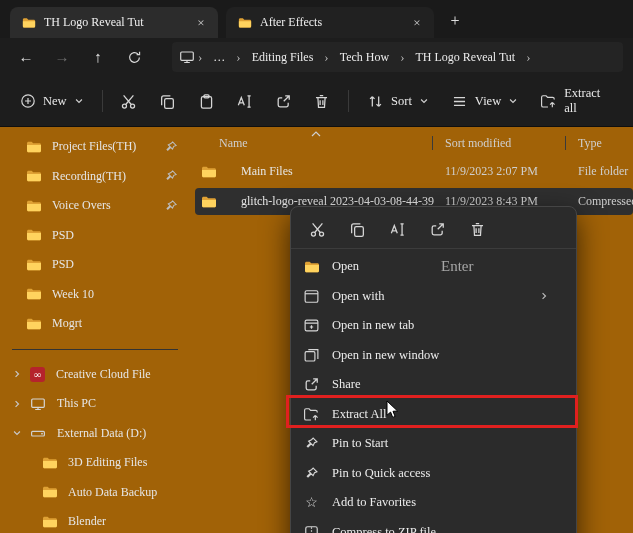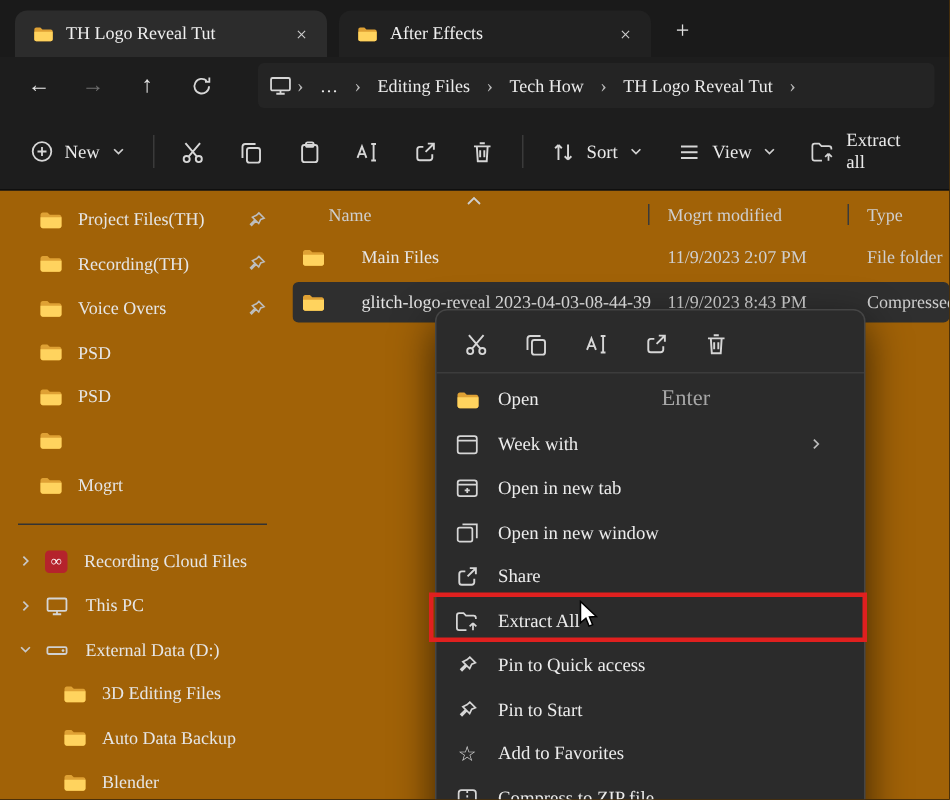--- a/index.html
+++ b/index.html
@@ -259,39 +259,40 @@
           <path fill="#dfa134" d="M1 4.2C1 3.4 1.7 2.7 2.5 2.7h3.1l1.6 1.5h6.3c.8 0 1.5.7 1.5 1.5v6c0 .8-.7 1.5-1.5 1.5h-11c-.8 0-1.5-.7-1.5-1.5z"></path>
           <path fill="#ffd35e" d="M1 5.9h14v5.8c0 .8-.7 1.5-1.5 1.5h-11c-.8 0-1.5-.7-1.5-1.5z"></path>
         </svg>
       <span class="lbl">PSD</span>
     </div>
     <div class="side-item">
       <svg width="16" height="16" viewBox="0 0 16 16">
           <path fill="#dfa134" d="M1 4.2C1 3.4 1.7 2.7 2.5 2.7h3.1l1.6 1.5h6.3c.8 0 1.5.7 1.5 1.5v6c0 .8-.7 1.5-1.5 1.5h-11c-.8 0-1.5-.7-1.5-1.5z"></path>
           <path fill="#ffd35e" d="M1 5.9h14v5.8c0 .8-.7 1.5-1.5 1.5h-11c-.8 0-1.5-.7-1.5-1.5z"></path>
         </svg>
+      <span class="lbl">Week 10</span>
     </div>
     <div class="side-item">
       <svg width="16" height="16" viewBox="0 0 16 16">
           <path fill="#dfa134" d="M1 4.2C1 3.4 1.7 2.7 2.5 2.7h3.1l1.6 1.5h6.3c.8 0 1.5.7 1.5 1.5v6c0 .8-.7 1.5-1.5 1.5h-11c-.8 0-1.5-.7-1.5-1.5z"></path>
           <path fill="#ffd35e" d="M1 5.9h14v5.8c0 .8-.7 1.5-1.5 1.5h-11c-.8 0-1.5-.7-1.5-1.5z"></path>
         </svg>
       <span class="lbl">Mogrt</span>
     </div>
 
     <div class="side-div"></div>
 
     <div class="side-item tree">
       <span class="expander">
         <svg width="10" height="10" viewBox="0 0 12 12" fill="none" stroke="#c9c9c9" stroke-width="1.4">
             <path d="M4.3 2.5L7.8 6l-3.5 3.5"></path>
           </svg>
       </span>
       <span class="cc-icon">∞</span>
-      <span class="lbl">Recording Cloud Files</span>
+      <span class="lbl">Creative Cloud File</span>
     </div>
     <div class="side-item tree">
       <span class="expander">
         <svg width="10" height="10" viewBox="0 0 12 12" fill="none" stroke="#c9c9c9" stroke-width="1.4">
             <path d="M4.3 2.5L7.8 6l-3.5 3.5"></path>
           </svg>
       </span>
       <svg width="16" height="16" viewBox="0 0 16 16" fill="none" stroke="#d6d6d6" stroke-width="1.2">
           <rect x="1.7" y="3" width="12.6" height="8.3" rx="1"></rect>
           <path d="M8 11.3v2.2M5.2 13.5h5.6"></path>
@@ -332,21 +333,21 @@
       <span class="lbl">Blender</span>
     </div>
   </div>
 
   <div class="main">
     <div class="cols">
       <svg class="sort-caret" width="10" height="6" viewBox="0 0 10 6" fill="none" stroke="#cfcfcf" stroke-width="1.2">
           <path d="M1 5l4-4 4 4"></path>
         </svg>
       <div class="c-name">Name</div>
-      <div class="c-date">Mogrt modified</div>
+      <div class="c-date">Sort modified</div>
       <div class="c-type">Type</div>
       <div class="col-sep" style="left:237px"></div>
       <div class="col-sep" style="left:370px"></div>
     </div>
     <div class="frow">
       <div class="f-name">
         <svg width="16" height="16" viewBox="0 0 16 16">
             <path fill="#dfa134" d="M1 4.2C1 3.4 1.7 2.7 2.5 2.7h3.1l1.6 1.5h6.3c.8 0 1.5.7 1.5 1.5v6c0 .8-.7 1.5-1.5 1.5h-11c-.8 0-1.5-.7-1.5-1.5z"></path>
             <path fill="#ffd35e" d="M1 5.9h14v5.8c0 .8-.7 1.5-1.5 1.5h-11c-.8 0-1.5-.7-1.5-1.5z"></path>
           </svg>
@@ -413,21 +414,21 @@
       <span class="m-short">Enter</span>
     </div>
 
     <div class="m-item">
       <span class="m-icon">
         <svg width="17" height="17" viewBox="0 0 16 16" fill="none" stroke="#d6d6d6" stroke-width="1.1">
             <rect x="2" y="2.6" width="12" height="10.8" rx="1.5"></rect>
             <path d="M2 5.4h12"></path>
           </svg>
       </span>
-      <span>Week with</span>
+      <span>Open with</span>
       <span class="m-sub">
         <svg width="10" height="10" viewBox="0 0 12 12" fill="none" stroke="#bbb" stroke-width="1.4">
             <path d="M4.3 2.5L7.8 6l-3.5 3.5"></path>
           </svg>
       </span>
     </div>
 
     <div class="m-item">
       <span class="m-icon">
         <svg width="17" height="17" viewBox="0 0 16 16" fill="none" stroke="#d6d6d6" stroke-width="1.1">
@@ -467,30 +468,30 @@
       </span>
       <span>Extract All</span>
     </div>
 
     <div class="m-item">
       <span class="m-icon">
         <svg width="15" height="15" viewBox="0 0 16 16" fill="none" stroke="#d6d6d6" stroke-width="1.2">
             <path d="M9.8 2.2l4 4-2.6 1-1.5 3.1-2-2-3.4 3.4-.8-.8L6.9 7.5l-2-2 3.1-1.5z"></path>
           </svg>
       </span>
-      <span>Pin to Quick access</span>
+      <span>Pin to Start</span>
     </div>
 
     <div class="m-item">
       <span class="m-icon">
         <svg width="15" height="15" viewBox="0 0 16 16" fill="none" stroke="#d6d6d6" stroke-width="1.2">
             <path d="M9.8 2.2l4 4-2.6 1-1.5 3.1-2-2-3.4 3.4-.8-.8L6.9 7.5l-2-2 3.1-1.5z"></path>
           </svg>
       </span>
-      <span>Pin to Start</span>
+      <span>Pin to Quick access</span>
     </div>
 
     <div class="m-item">
       <span class="m-icon star-glyph">☆</span>
       <span>Add to Favorites</span>
     </div>
 
     <div class="m-item">
       <span class="m-icon">
         <svg width="17" height="17" viewBox="0 0 16 16" fill="none" stroke="#d6d6d6" stroke-width="1.1">

